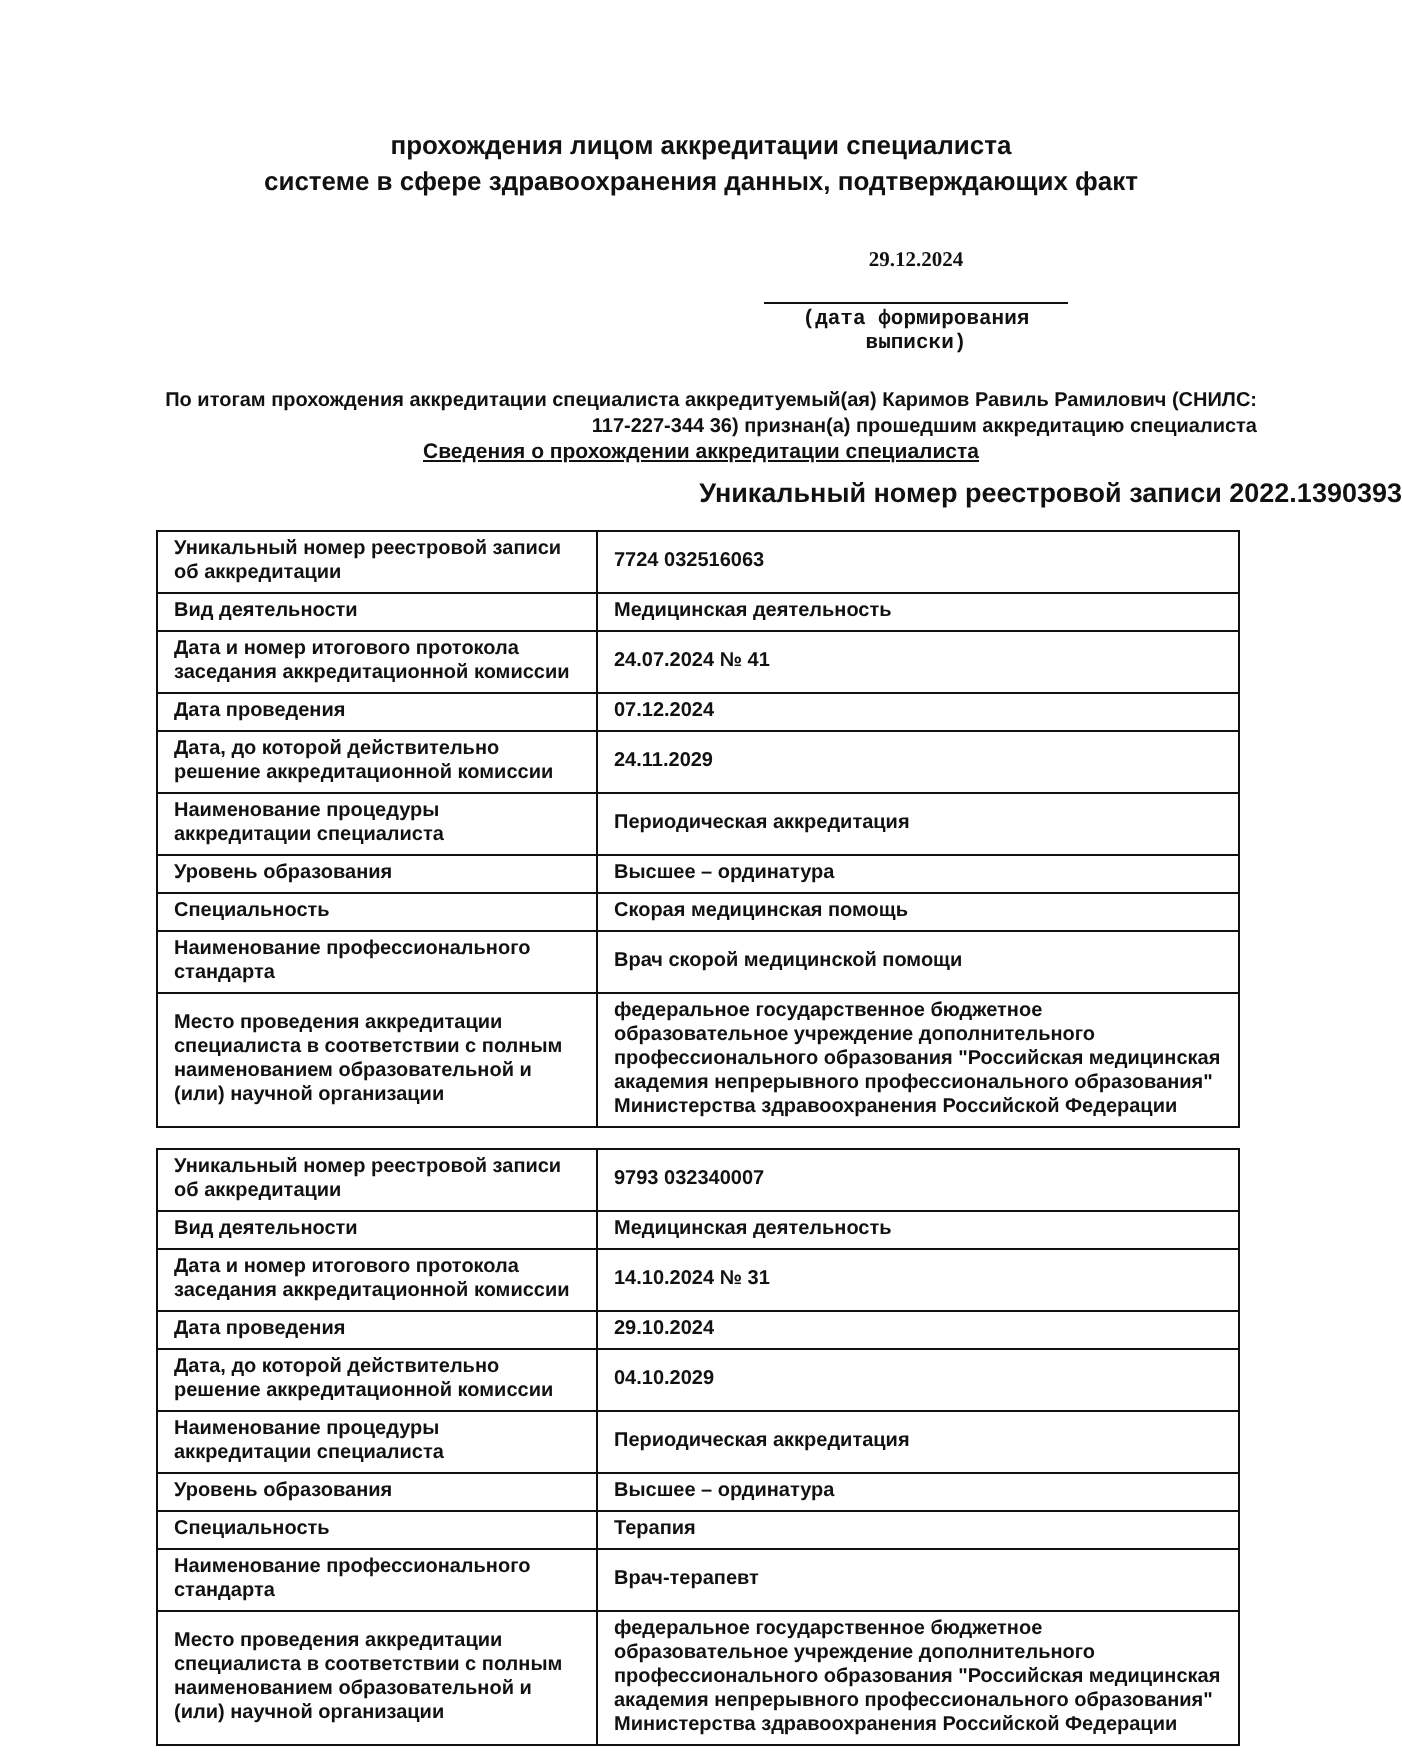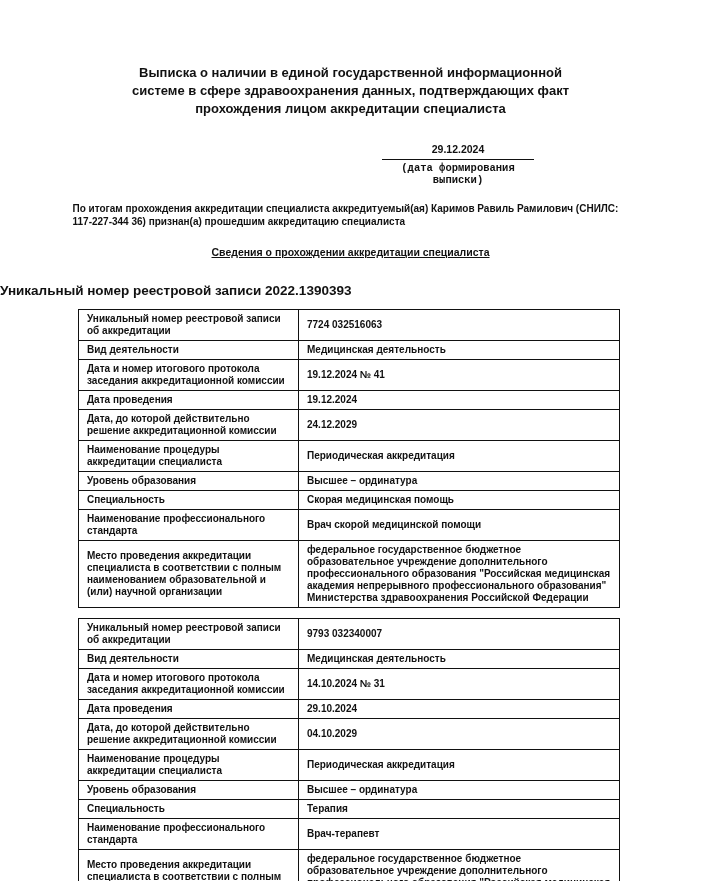--- a/index.html
+++ b/index.html
@@ -26,44 +26,44 @@
   }
   .date-block {
     margin: 25px 0 0 382px;
     width: 152px;
     text-align: center;
     font-size: 10.5px;
     line-height: 12px;
   }
   .date-value {
     display: block;
-    padding-bottom: 4px;
+    padding-bottom: 14px;
     border-bottom: 1.5px solid #111111;
+    font-family: Liberation Serif, serif;
   }
   .date-caption {
     display: block;
     padding-top: 2px;
     font-family: Liberation Mono, monospace;
   }
   .intro {
     margin: 16px auto 0 auto;
     width: 556px;
-    text-align: left;
+    text-align: right;
     font-size: 10px;
     line-height: 13px;
   }
   .section-header {
-    margin-top: 18px;
     text-align: center;
     font-size: 10.5px;
     text-decoration: underline;
   }
   .registry-title {
-    margin-top: 25px;
-    text-align: left;
+    margin-top: 7px;
+    text-align: right;
     font-size: 13.5px;
   }
   table.acc-table {
     margin: 11px 12px 0 78px;
     width: 542px;
     border-collapse: collapse;
     table-layout: fixed;
     font-size: 10px;
     line-height: 12px;
   }
@@ -82,23 +82,22 @@
   td.value-cell {
     width: auto;
   }
 </style>
 </head>
 <body>
 
 <div class="page">
 
   <div class="title">
-    <div>Выписка о наличии в единой государственной информационной</div>
+    <div>прохождения лицом аккредитации специалиста</div>
     <div>системе в сфере здравоохранения данных, подтверждающих факт</div>
-    <div>прохождения лицом аккредитации специалиста</div>
   </div>
 
   <div class="date-block">
     <span class="date-value">29.12.2024</span>
     <span class="date-caption">(дата формирования выписки)</span>
   </div>
 
   <div class="intro">По итогам прохождения аккредитации специалиста аккредитуемый(ая) Каримов Равиль Рамилович (СНИЛС: 117-227-344 36) признан(а) прошедшим аккредитацию специалиста</div>
 
   <div class="section-header">Сведения о прохождении аккредитации специалиста</div>
@@ -110,29 +109,29 @@
         <tr>
           <td class="label-cell">Уникальный номер реестровой записи об аккредитации</td>
           <td class="value-cell">7724 032516063</td>
         </tr>
         <tr>
           <td class="label-cell">Вид деятельности</td>
           <td class="value-cell">Медицинская деятельность</td>
         </tr>
         <tr>
           <td class="label-cell">Дата и номер итогового протокола заседания аккредитационной комиссии</td>
-          <td class="value-cell">19.12.2024 № 41</td>
+          <td class="value-cell">24.07.2024 № 41</td>
         </tr>
         <tr>
           <td class="label-cell">Дата проведения</td>
-          <td class="value-cell">19.12.2024</td>
+          <td class="value-cell">07.12.2024</td>
         </tr>
         <tr>
           <td class="label-cell">Дата, до которой действительно решение аккредитационной комиссии</td>
-          <td class="value-cell">24.12.2029</td>
+          <td class="value-cell">24.11.2029</td>
         </tr>
         <tr>
           <td class="label-cell">Наименование процедуры аккредитации специалиста</td>
           <td class="value-cell">Периодическая аккредитация</td>
         </tr>
         <tr>
           <td class="label-cell">Уровень образования</td>
           <td class="value-cell">Высшее – ординатура</td>
         </tr>
         <tr>

